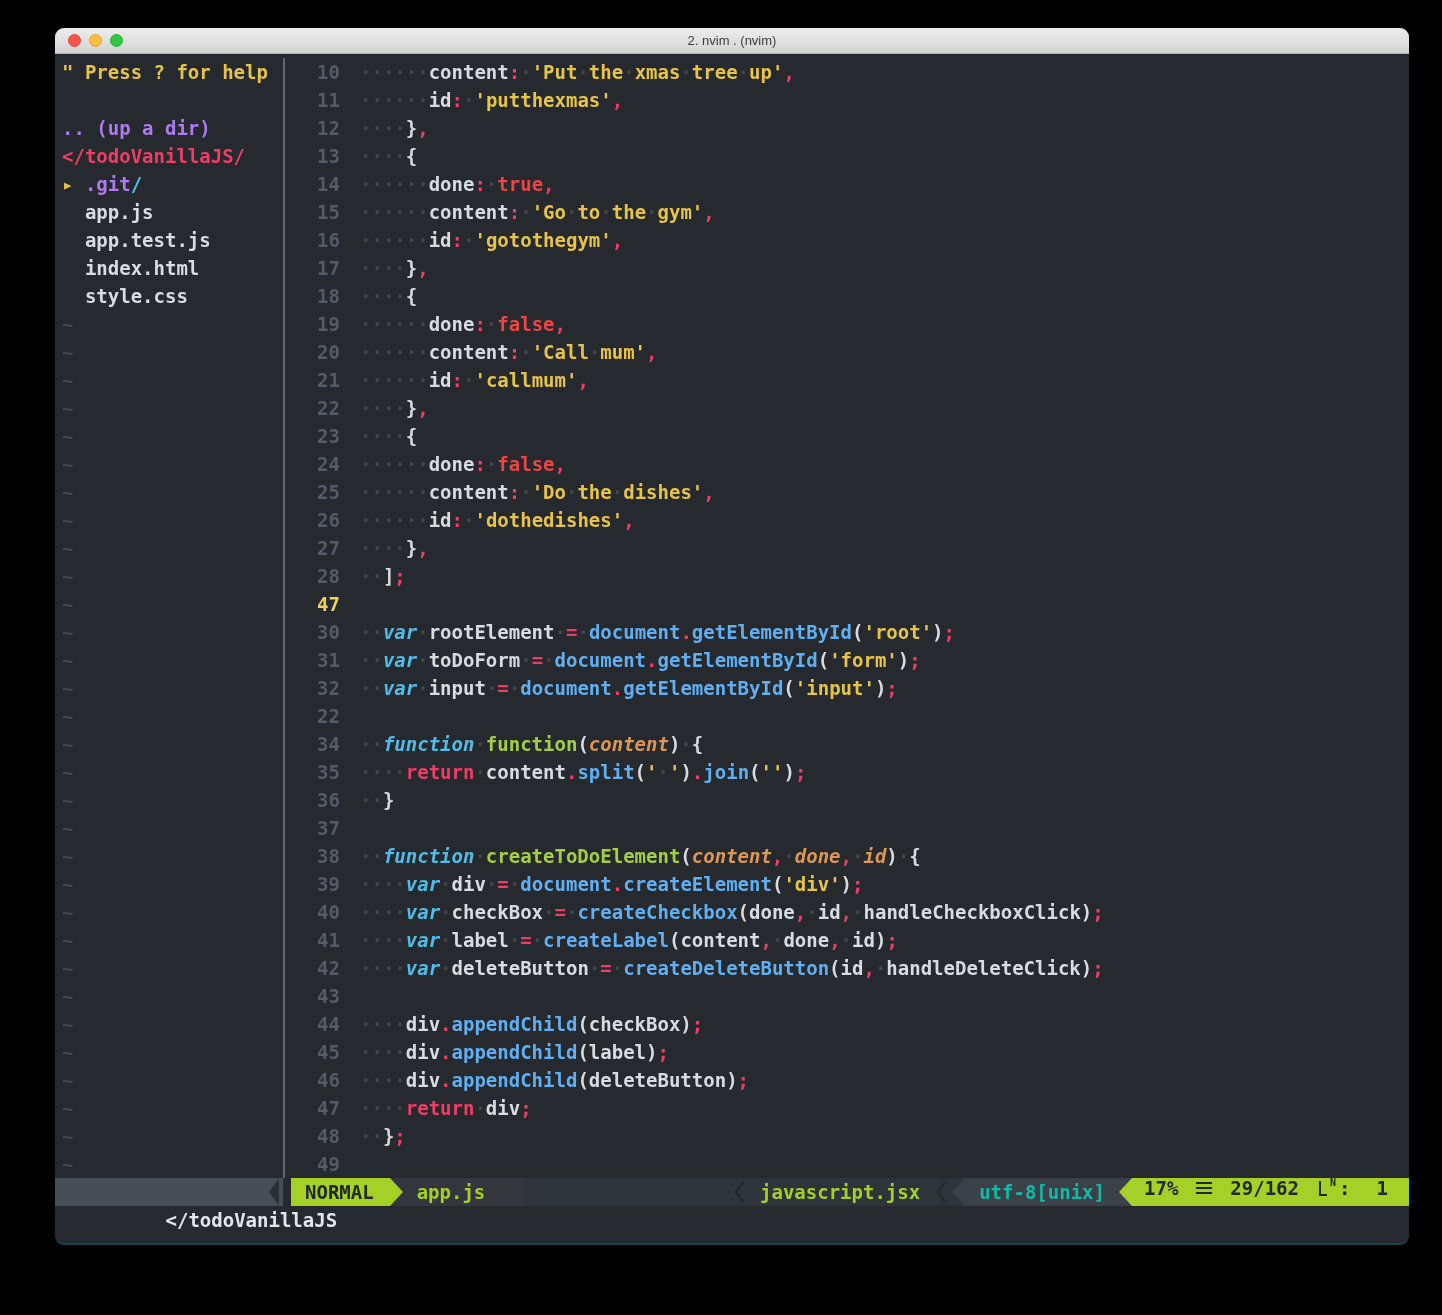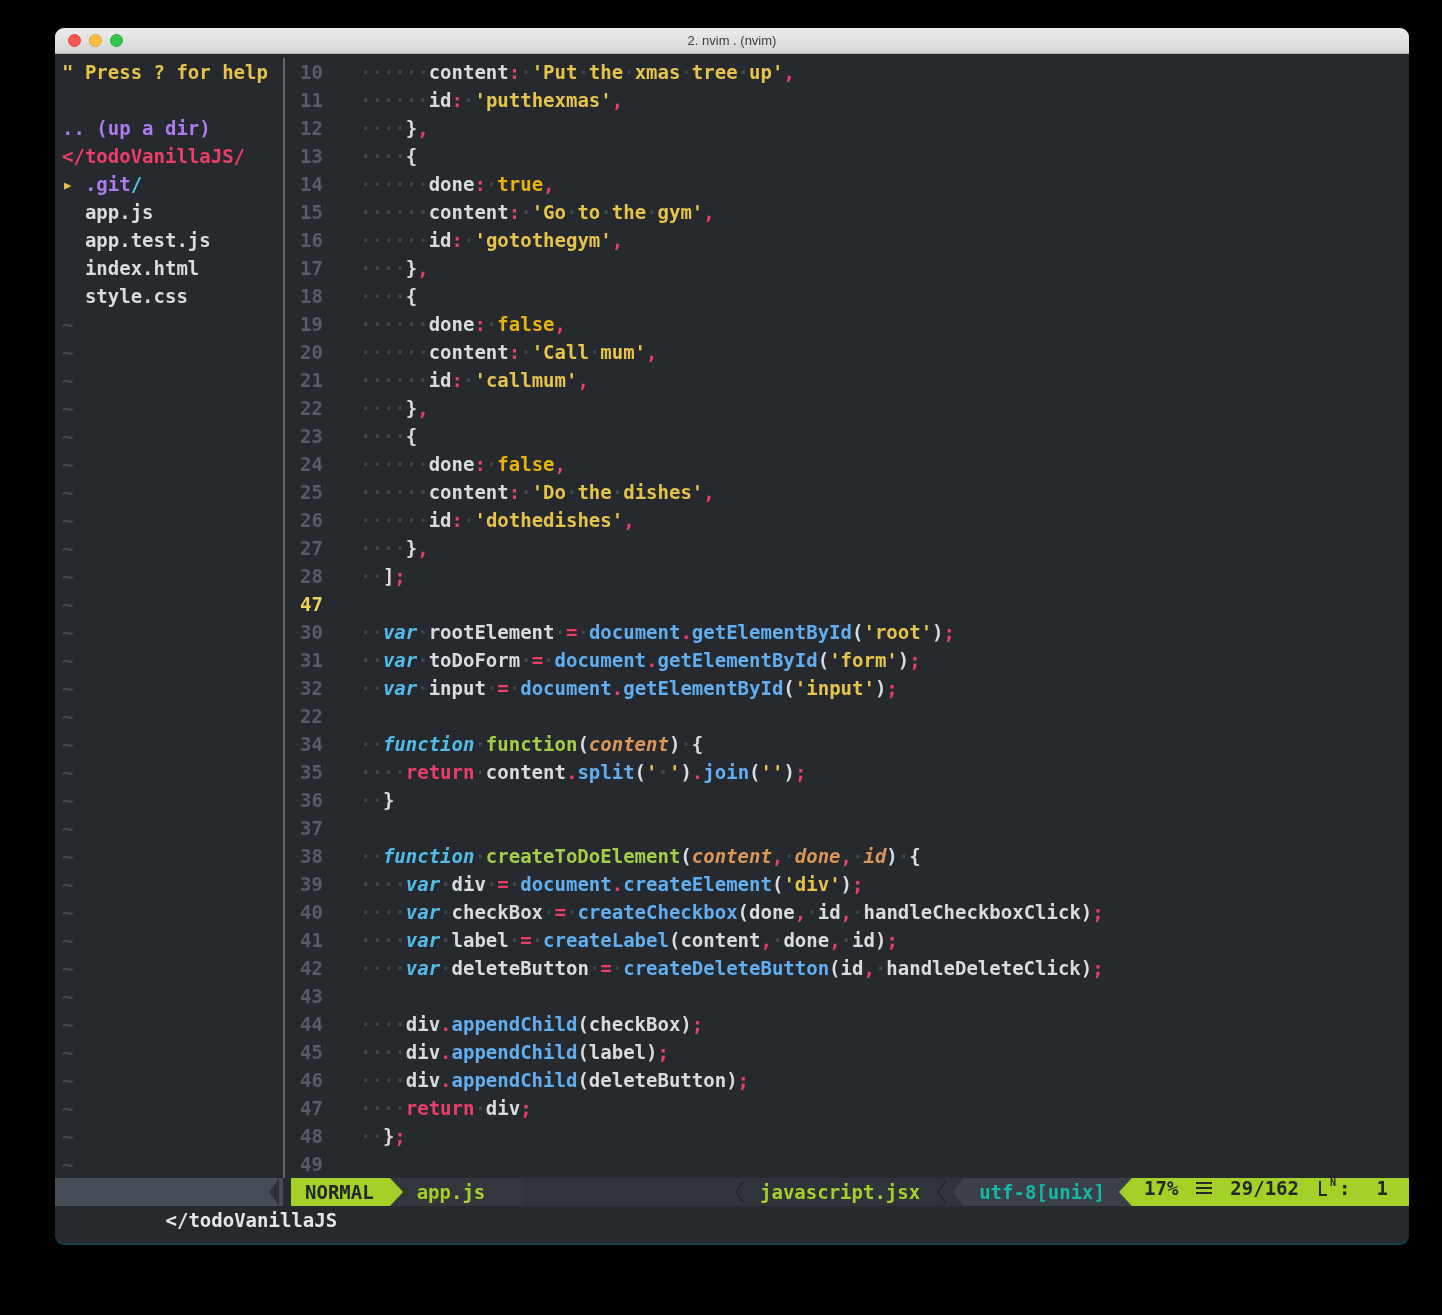--- a/index.html
+++ b/index.html
@@ -30,32 +30,32 @@
   
   .content { flex:1; display:flex; flex-direction:column; padding-top:4px; font-weight:bold; }
   .panes { flex:1; display:flex; overflow:hidden; }
   .sidebar { width:228px; flex:0 0 228px; overflow:hidden; }
   .vsep { width:2px; flex:0 0 2px; background:#61666f; }
   .editor { flex:1; overflow:hidden; }
 
   .row { height:28px; line-height:28px; font-size:19px; white-space:pre; }
   .sidebar .row { padding-left:7px; }
   .gutter { display:inline-block; width:40px; margin-left:15px; margin-right:20px;
-            color:#555c66; }
+            text-align:right; color:#555c66; }
   .gutter.cursor { color:#ecd25e; }
 
   .tok-ws{color:#43484e} .tok-tilde{color:#43484e}
   .tok-fg{color:#d8dbe0}
   .tok-pink{color:#ee3e68}
   .tok-str{color:#e6c44a} .tok-comment{color:#e6c44a} .tok-arrow{color:#e6c44a}
   .tok-kw{color:#52bce8;font-style:italic}
   .tok-fn{color:#61aff0}
   .tok-def{color:#a5ce47}
   .tok-param{color:#dc9656;font-style:italic}
-  .tok-bool{color:#eab308}
+  .tok-bool{color:#ef4444}
   .tok-purple{color:#ac7bf0}
   .tok-cyan{color:#4cc8e8}
 
   
   .statusline { height:28px; flex:0 0 28px; display:flex; align-items:stretch;
                 font-size:19px; line-height:28px; background:#2f333a; }
   .sl-sidebar { width:228px; flex:0 0 228px; background:#474d56; color:#e3e6ea;
                 padding-left:19px; position:relative; white-space:pre; }
   .sl-sidebar .notch { position:absolute; right:4px; top:0; width:0; height:0;
                        border-top:14px solid transparent; border-bottom:14px solid transparent;

